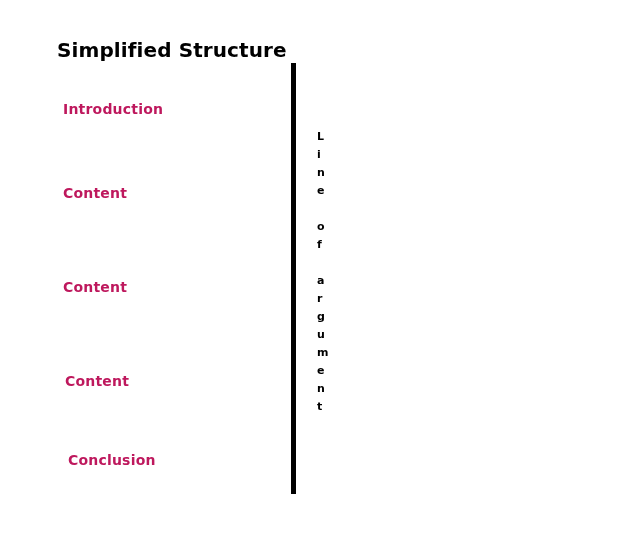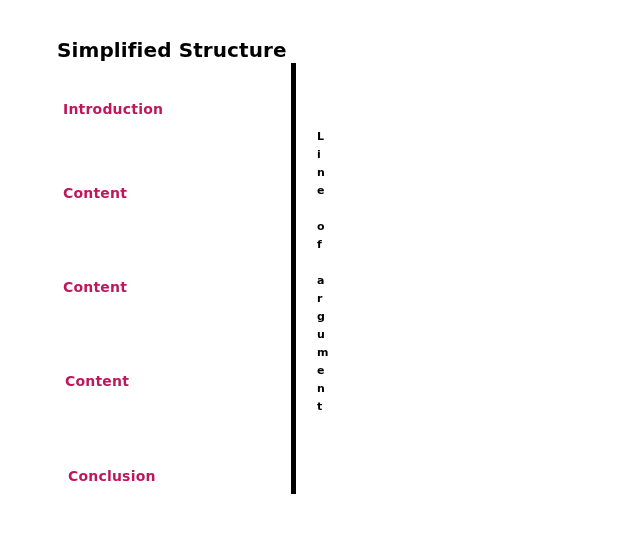--- a/index.html
+++ b/index.html
@@ -80,21 +80,21 @@
 
   <div id="diagram-title">Simplified Structure</div>
 
   <div id="argument-spine" style="top: 63px; height: 431px; width: 5px; background: rgb(0, 0, 0);"></div>
 
   <div id="stage-labels">
       <div class="stage-label" style="left: 63px; top: 101px;">Introduction</div>
       <div class="stage-label" style="left: 63px; top: 185px;">Content</div>
       <div class="stage-label" style="left: 63px; top: 279px;">Content</div>
       <div class="stage-label" style="left: 65px; top: 373px;">Content</div>
-      <div class="stage-label" style="left: 68px; top: 468px;">Conclusion</div>
+      <div class="stage-label" style="left: 68px; top: 452px;">Conclusion</div>
     </div>
 
   <div id="argument-caption">
       <div class="vchar">L</div>
       <div class="vchar">i</div>
       <div class="vchar">n</div>
       <div class="vchar">e</div>
       <div class="vchar vspace">&nbsp;</div>
       <div class="vchar">o</div>
       <div class="vchar">f</div>

